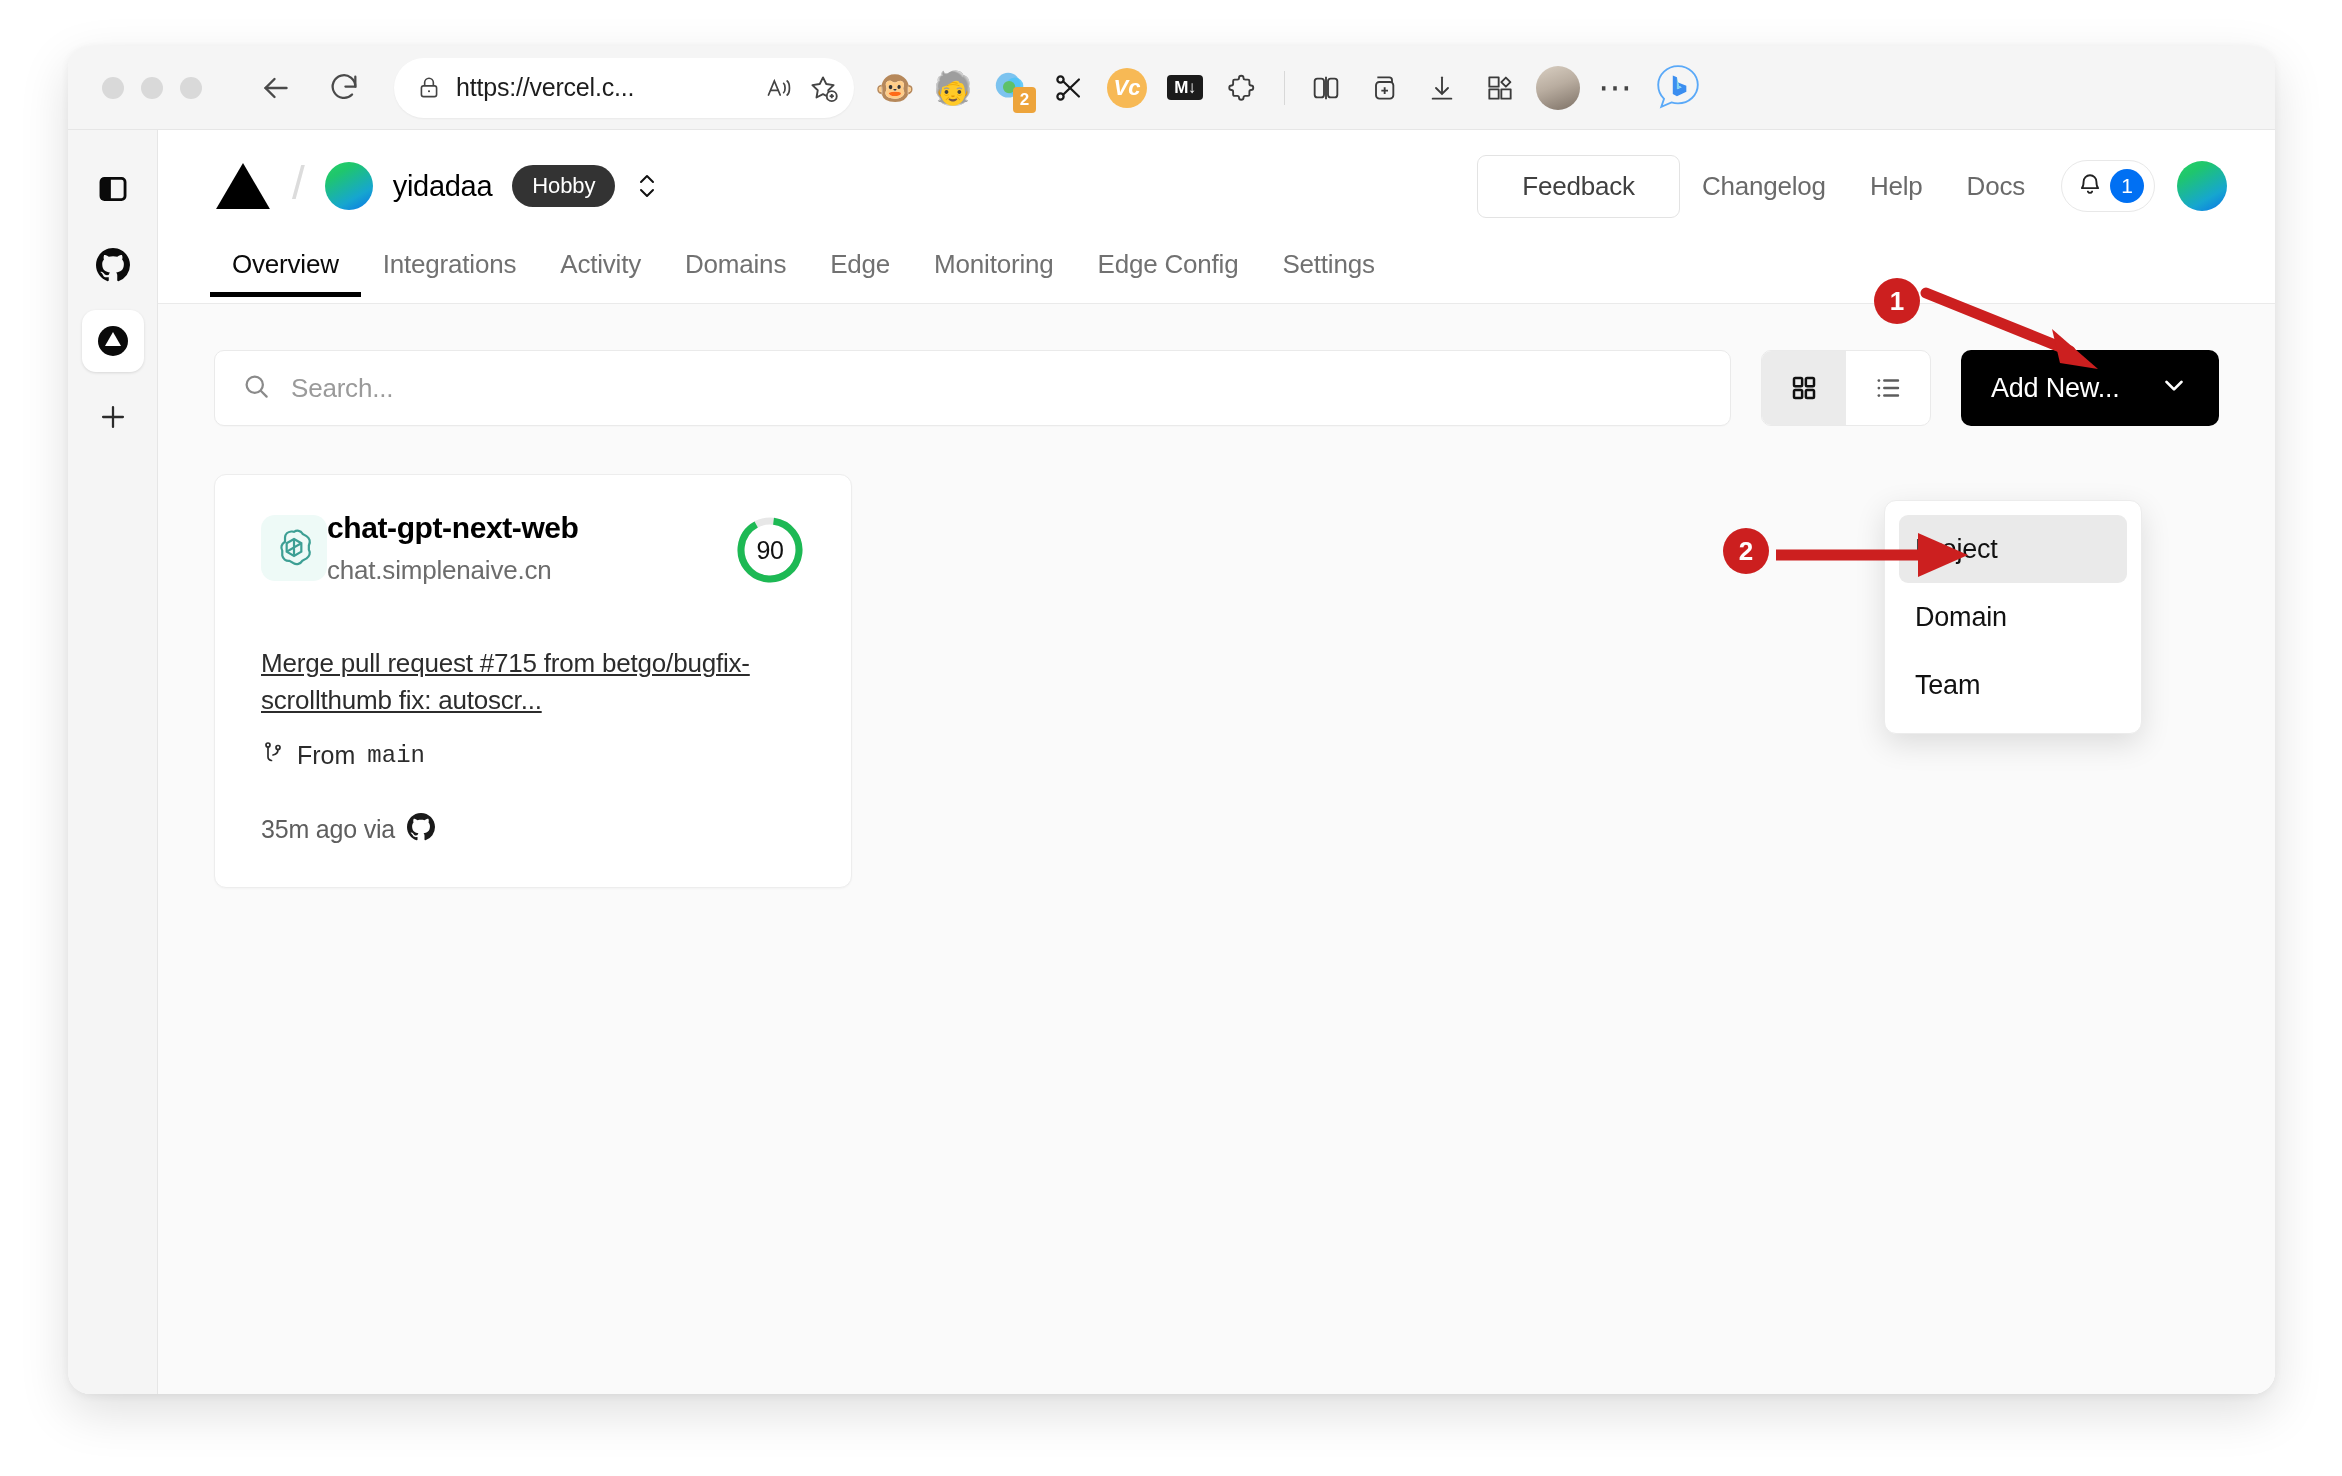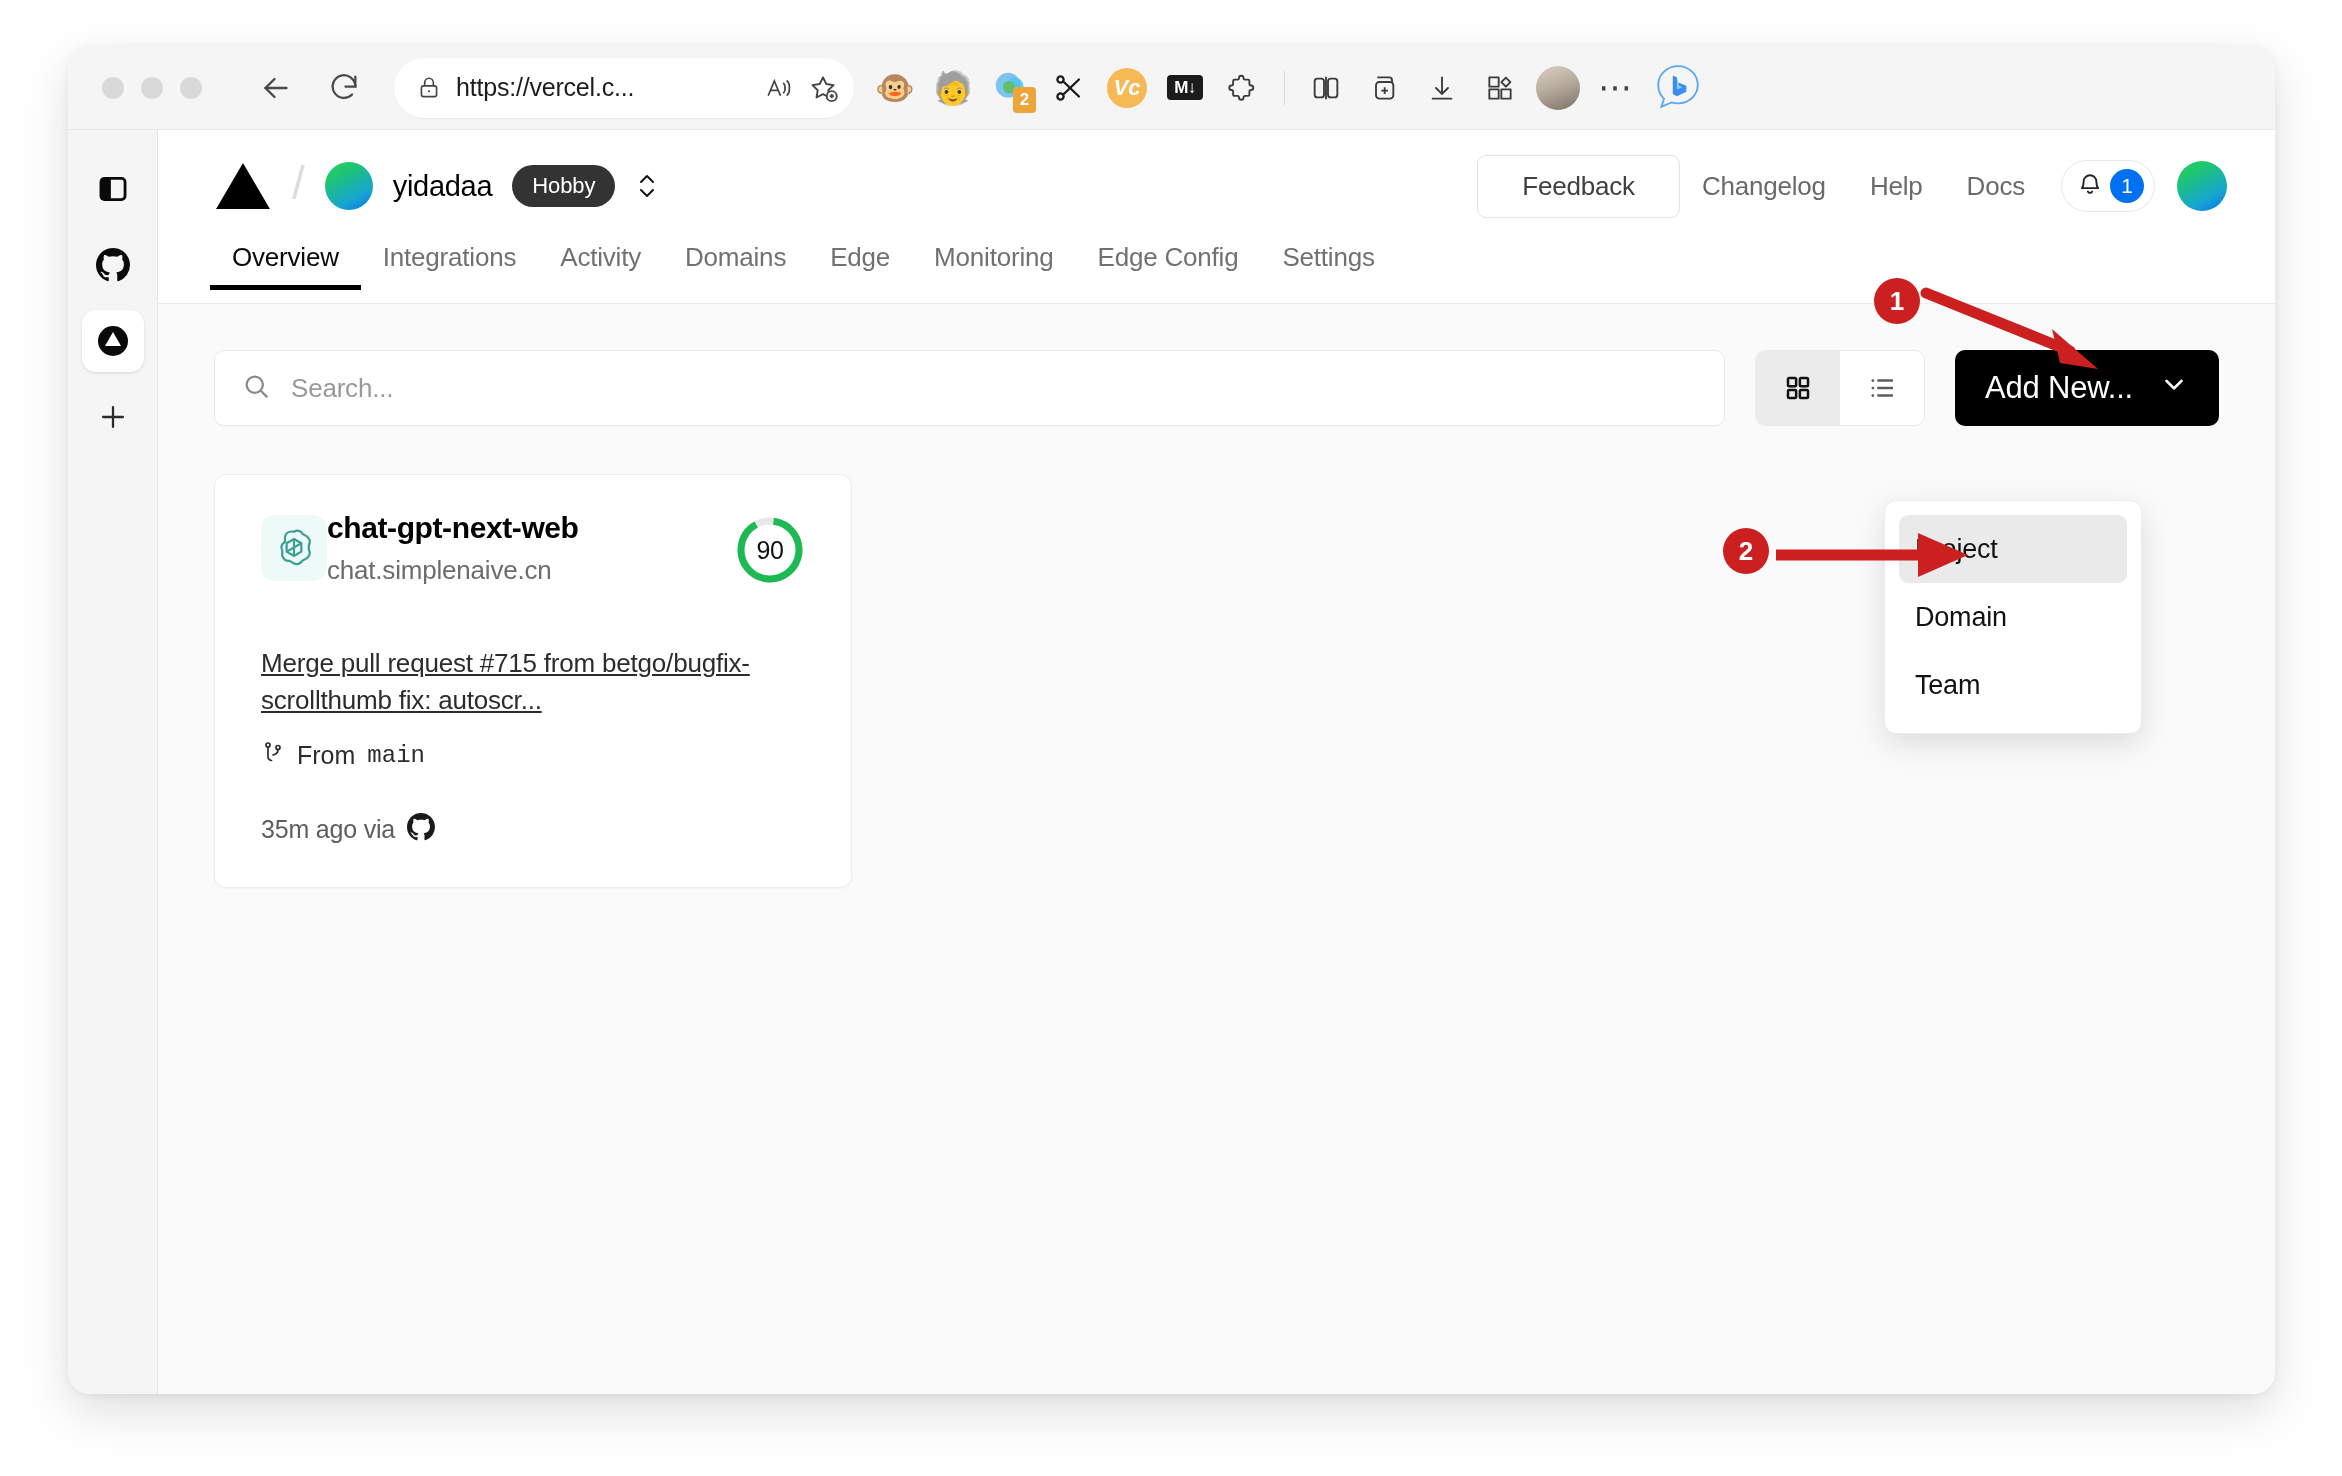--- a/index.html
+++ b/index.html
@@ -196,21 +196,21 @@
     display: flex; align-items: center; justify-content: center;
   }
   .user-avatar {
     width: 50px; height: 50px; border-radius: 50%;
     margin-left: 22px;
     background: linear-gradient(150deg,#25d366 0%,#1fc66d 25%,#16a6cf 70%,#0a72e8 100%);
   }
 
   
   .tabs {
-    display: flex; align-items: flex-start;
+    display: flex; align-items: center;
     padding: 0 56px;
     height: 62px;
     background: #ffffff;
     border-bottom: 1px solid #eaeaea;
     gap: 0;
   }
   .tab {
     font-size: 26px; color: #717171;
     padding: 0 22px 16px 22px;
     position: relative;
@@ -258,21 +258,21 @@
     color: #5d5d5d;
   }
   .vt-btn.active { background: #ebebeb; color: #111; }
 
   .addnew-btn {
     background: #000000; color: #ffffff;
     height: 76px;
     border-radius: 10px;
     display: flex; align-items: center;
     padding: 0 30px; gap: 26px;
-    font-size: 31px;
+    font-size: 27px;
     letter-spacing: -0.2px;
     min-width: 258px;
     justify-content: space-between;
   }
 
   
   .card-grid { margin-top: 48px; display: flex; gap: 34px; flex-wrap: wrap; }
   .project-card {
     width: 638px;
     background: #ffffff;

